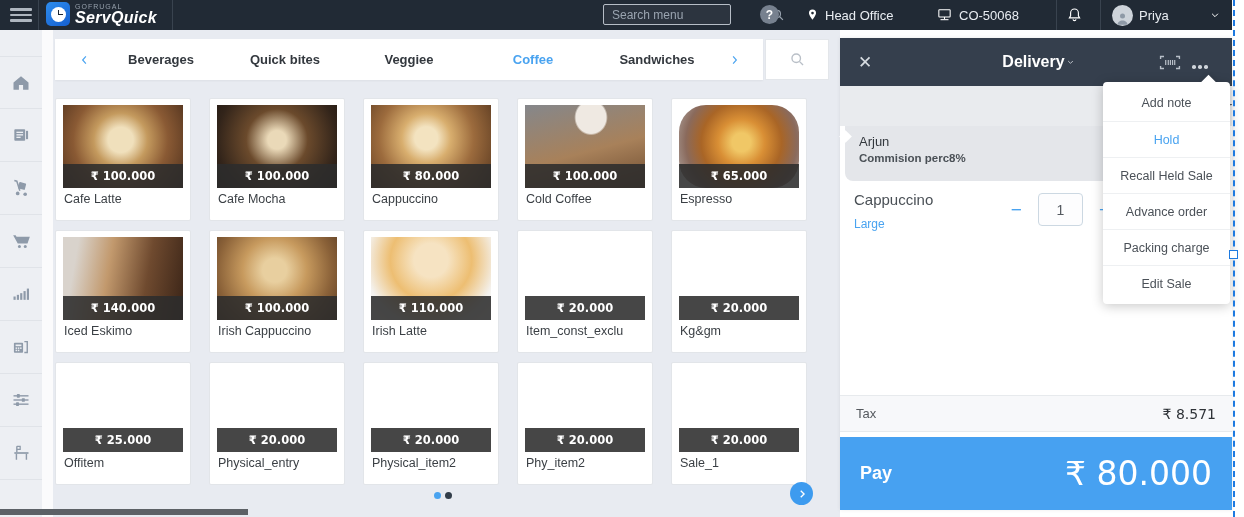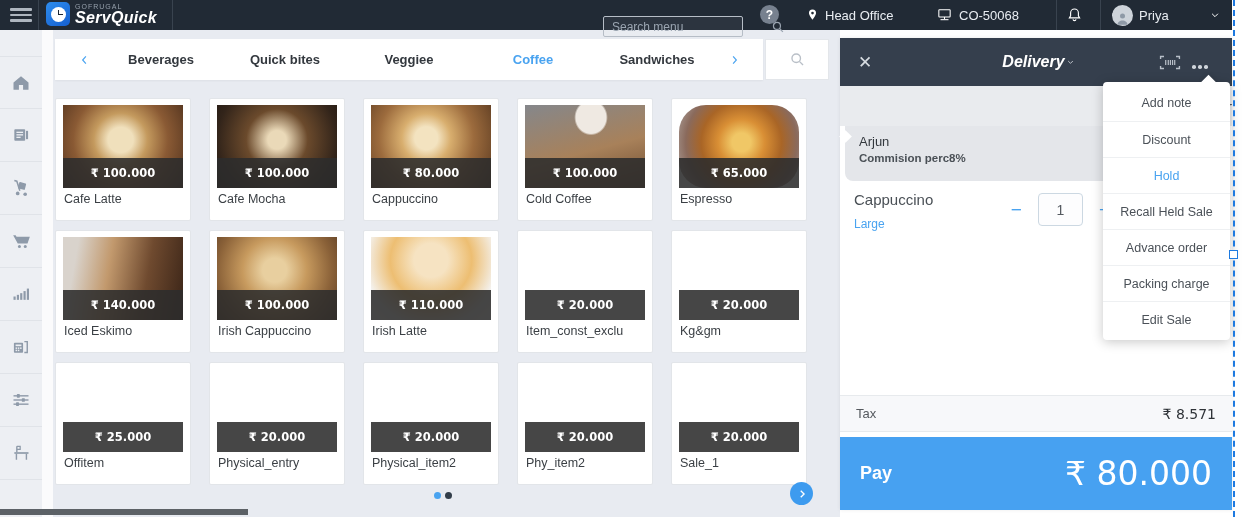--- a/index.html
+++ b/index.html
@@ -13,21 +13,21 @@
   .hamburger span { display:block; width:22px; height:2.5px; background:#aeb6bf; border-radius:1px; }
   .tb-div { position:absolute; top:0; width:1px; height:30px; background:#39434f; }
   .logo-group { left:46px; top:2px; gap:5px; }
   .logo-tile { width:24px; height:24px; border-radius:5px; background:linear-gradient(145deg,#2e8ded,#155fd0); display:flex; align-items:center; justify-content:center; }
   .logo-face { width:15px; height:15px; background:#fff; border-radius:50%; position:relative; }
   .logo-face:before { content:""; position:absolute; left:7px; top:3px; width:1.8px; height:5px; background:#1d2734; }
   .logo-face:after { content:""; position:absolute; left:7px; top:7px; width:5px; height:1.8px; background:#1d2734; }
   .brand-col { display:flex; flex-direction:column; line-height:1; }
   .brand-small { font-size:7px; color:#96a0ac; letter-spacing:1px; }
   .brand-big { font-size:16px; font-style:italic; font-weight:bold; color:#fff; letter-spacing:.3px; }
-  .search-wrap { position:absolute; left:603px; top:16px; width:140px; height:21px; border:1px solid #b6bdc6; border-radius:2px; background:rgba(255,255,255,.05); display:flex; align-items:center; }
+  .search-wrap { position:absolute; left:603px; top:4px; width:128px; height:21px; border:1px solid #b6bdc6; border-radius:2px; background:rgba(255,255,255,.05); display:flex; align-items:center; }
   .search-wrap input { flex:1; border:none; outline:none; background:transparent; color:#dfe4ea; font-size:12px; padding:0 4px 0 8px; font-family:"Liberation Sans",sans-serif; }
   .search-wrap input::placeholder { color:#9aa4b0; }
   .help-circle { left:760px; top:5px; width:19px; height:19px; border-radius:50%; background:#77818f; color:#fff; font-size:12px; font-weight:bold; display:flex; align-items:center; justify-content:center; }
   .loc-group { left:806px; top:0; height:30px; }
   .term-group { left:936px; top:0; height:30px; }
   .bell-group { left:1066px; top:0; height:30px; }
   .user-group { left:1112px; top:0; height:30px; }
   .avatar { width:21px; height:21px; border-radius:50%; background:#cdd3da; display:flex; align-items:flex-end; justify-content:center; overflow:hidden; }
   .chev-down { left:1208px; top:0; height:30px; }
 
@@ -41,41 +41,41 @@
   .main { position:absolute; left:53px; top:30px; width:787px; height:487px; background:#e8ebf1; }
   .catbar { position:absolute; left:2px; top:9px; width:708px; height:41px; background:#fff; display:flex; align-items:center; padding:0 14px; box-shadow:0 1px 2px rgba(0,0,0,.05); }
   .cat-chev { width:30px; display:flex; align-items:center; justify-content:center; cursor:pointer; }
   .cat-tab { flex:1; text-align:center; font-size:13px; font-weight:bold; color:#33383e; cursor:pointer; white-space:nowrap; }
   .cat-tab.active { color:#49a3f0; }
   .cat-search { position:absolute; left:712px; top:9px; width:64px; height:41px; background:#fff; border:1px solid #e3e6ea; display:flex; align-items:center; justify-content:center; cursor:pointer; }
 
   .grid { position:absolute; left:2px; top:68px; width:775px; display:flex; flex-wrap:wrap; column-gap:18px; row-gap:9px; }
   .card { width:136px; height:123px; background:#fff; border:1px solid #e2e5e9; border-radius:2px; cursor:pointer; }
   .thumb { position:relative; margin:6px 7px 0 7px; height:83px; background:#fff; }
-  .price-strip { position:absolute; left:0; right:0; bottom:0; height:30px; background:rgba(44,44,44,.88); color:#fff; font-size:11.5px; font-weight:bold; display:flex; align-items:center; justify-content:center; font-family:"DejaVu Sans","Liberation Sans",sans-serif; }
+  .price-strip { position:absolute; left:0; right:0; bottom:0; height:24px; background:rgba(44,44,44,.88); color:#fff; font-size:11.5px; font-weight:bold; display:flex; align-items:center; justify-content:center; font-family:"DejaVu Sans","Liberation Sans",sans-serif; }
   .pname { padding:4px 1px 0 8px; font-size:12.5px; color:#3a3f44; white-space:nowrap; overflow:hidden; }
   .img0{background:radial-gradient(circle at 48% 42%,#f0e0bc 0 16%,#c49a5e 34%,#8a5a34 60%,#53341f 95%);}
   .img1{background:radial-gradient(circle at 50% 42%,#ead9b8 0 12%,#6b4a2c 40%,#32241a 78%,#241a12);}
   .img2{background:radial-gradient(circle at 46% 40%,#f3e3c0 0 14%,#d8ae6e 30%,#9c6b3d 58%,#5d3c22 95%);}
   .img3{background:radial-gradient(ellipse at 55% 15%,#efe9e2 0 16%,rgba(0,0,0,0) 18%),linear-gradient(165deg,#85878b,#a8815a 55%,#6e4c30);}
   .img4{background:radial-gradient(circle at 52% 45%,#f0c766 0 12%,#d98f35 30%,#a96526 52%,#8a6a5c 72%,#b9b4b2);border-radius:27px;}
   .img5{background:linear-gradient(100deg,#d9d3cc 12%,#c2996d 38%,#6f4a2f 68%,#3a2417);}
   .img6{background:radial-gradient(circle at 48% 40%,#e8cf9f 0 15%,#c79a5e 40%,#8a6138 72%,#5a3c24);}
   .img7{background:radial-gradient(ellipse at 50% 28%,#f6e3c2 0 20%,#edbe72 48%,#f4f2ef 78%,#fff);}
 
   .dots { position:absolute; left:2px; top:462px; width:775px; display:flex; justify-content:center; gap:4px; }
   .dot { width:7px; height:7px; border-radius:50%; background:#323d49; cursor:pointer; }
   .dot.active { background:#49a3f0; }
   .next-btn { position:absolute; left:737px; top:452px; width:23px; height:23px; border-radius:50%; background:#3d9bef; display:flex; align-items:center; justify-content:center; cursor:pointer; }
 
   
   .panel { position:absolute; left:840px; top:38px; width:392px; height:472px; background:#fff; z-index:10; box-shadow:0 0 4px rgba(0,0,0,.08); }
   .p-header { position:absolute; left:0; top:0; width:100%; height:48px; background:#353f4d; display:flex; align-items:center; }
   .p-close { width:50px; text-align:center; color:#d6dbe0; font-size:17px; cursor:pointer; }
-  .p-title { flex:1; text-align:center; color:#fff; font-size:16px; font-weight:bold; cursor:pointer; display:flex; align-items:center; justify-content:center; padding-left:40px;font-style:italic; }
+  .p-title { flex:1; text-align:center; color:#fff; font-size:16px; font-weight:bold; cursor:pointer; display:flex; align-items:center; justify-content:center; padding-left:40px; }
   .p-scan { width:44px; display:flex; justify-content:center; cursor:pointer; }
   .p-more { width:40px; display:flex; justify-content:flex-start; gap:2.5px; cursor:pointer; padding-top:10px; height:100%; align-items:center; }
   .p-more i { width:3.5px; height:3.5px; border-radius:50%; background:#cfd4da; }
   .addcust { position:absolute; left:0; top:48px; width:100%; height:40px; background:#e9ebee; display:flex; align-items:center; justify-content:flex-end; gap:7px; font-size:15px; color:#3a4149; cursor:pointer; }
   .custchip { position:absolute; left:5px; top:88px; width:382px; height:55px; background:#e4e6ea; border-radius:0 0 8px 8px; padding:8px 14px; }
   .custchip:before { content:""; position:absolute; left:-4px; top:6px; width:9px; height:9px; background:#fff; transform:rotate(45deg); }
   .cust-name { font-size:13px; color:#33383e; }
   .cust-note { font-size:11.5px; font-weight:bold; color:#4a5056; margin-top:3px; }
   .cartitem { position:absolute; left:0; top:143px; width:100%; height:62px; padding:10px 14px; }
   .ci-name { font-size:15px; color:#4a5056; }
@@ -423,21 +423,20 @@
       <span class="tax-value">₹ 8.571</span>
     </div>
     <div class="paybtn">
       <span class="pay-label">Pay</span>
       <span class="pay-amount">₹ 80.000</span>
     </div>
   </div>
 
   <div class="dropdown">
     <div class="menu-item">Add note</div>
-    <div class="menu-item">Discount</div>
     <div class="menu-item active">Hold</div>
     <div class="menu-item">Recall Held Sale</div>
     <div class="menu-item">Advance order</div>
     <div class="menu-item">Packing charge</div>
     <div class="menu-item">Edit Sale</div>
   </div>
 
   <div class="hthumb"></div>
   <div class="sel-line"></div>
   <div class="sel-handle"></div>

